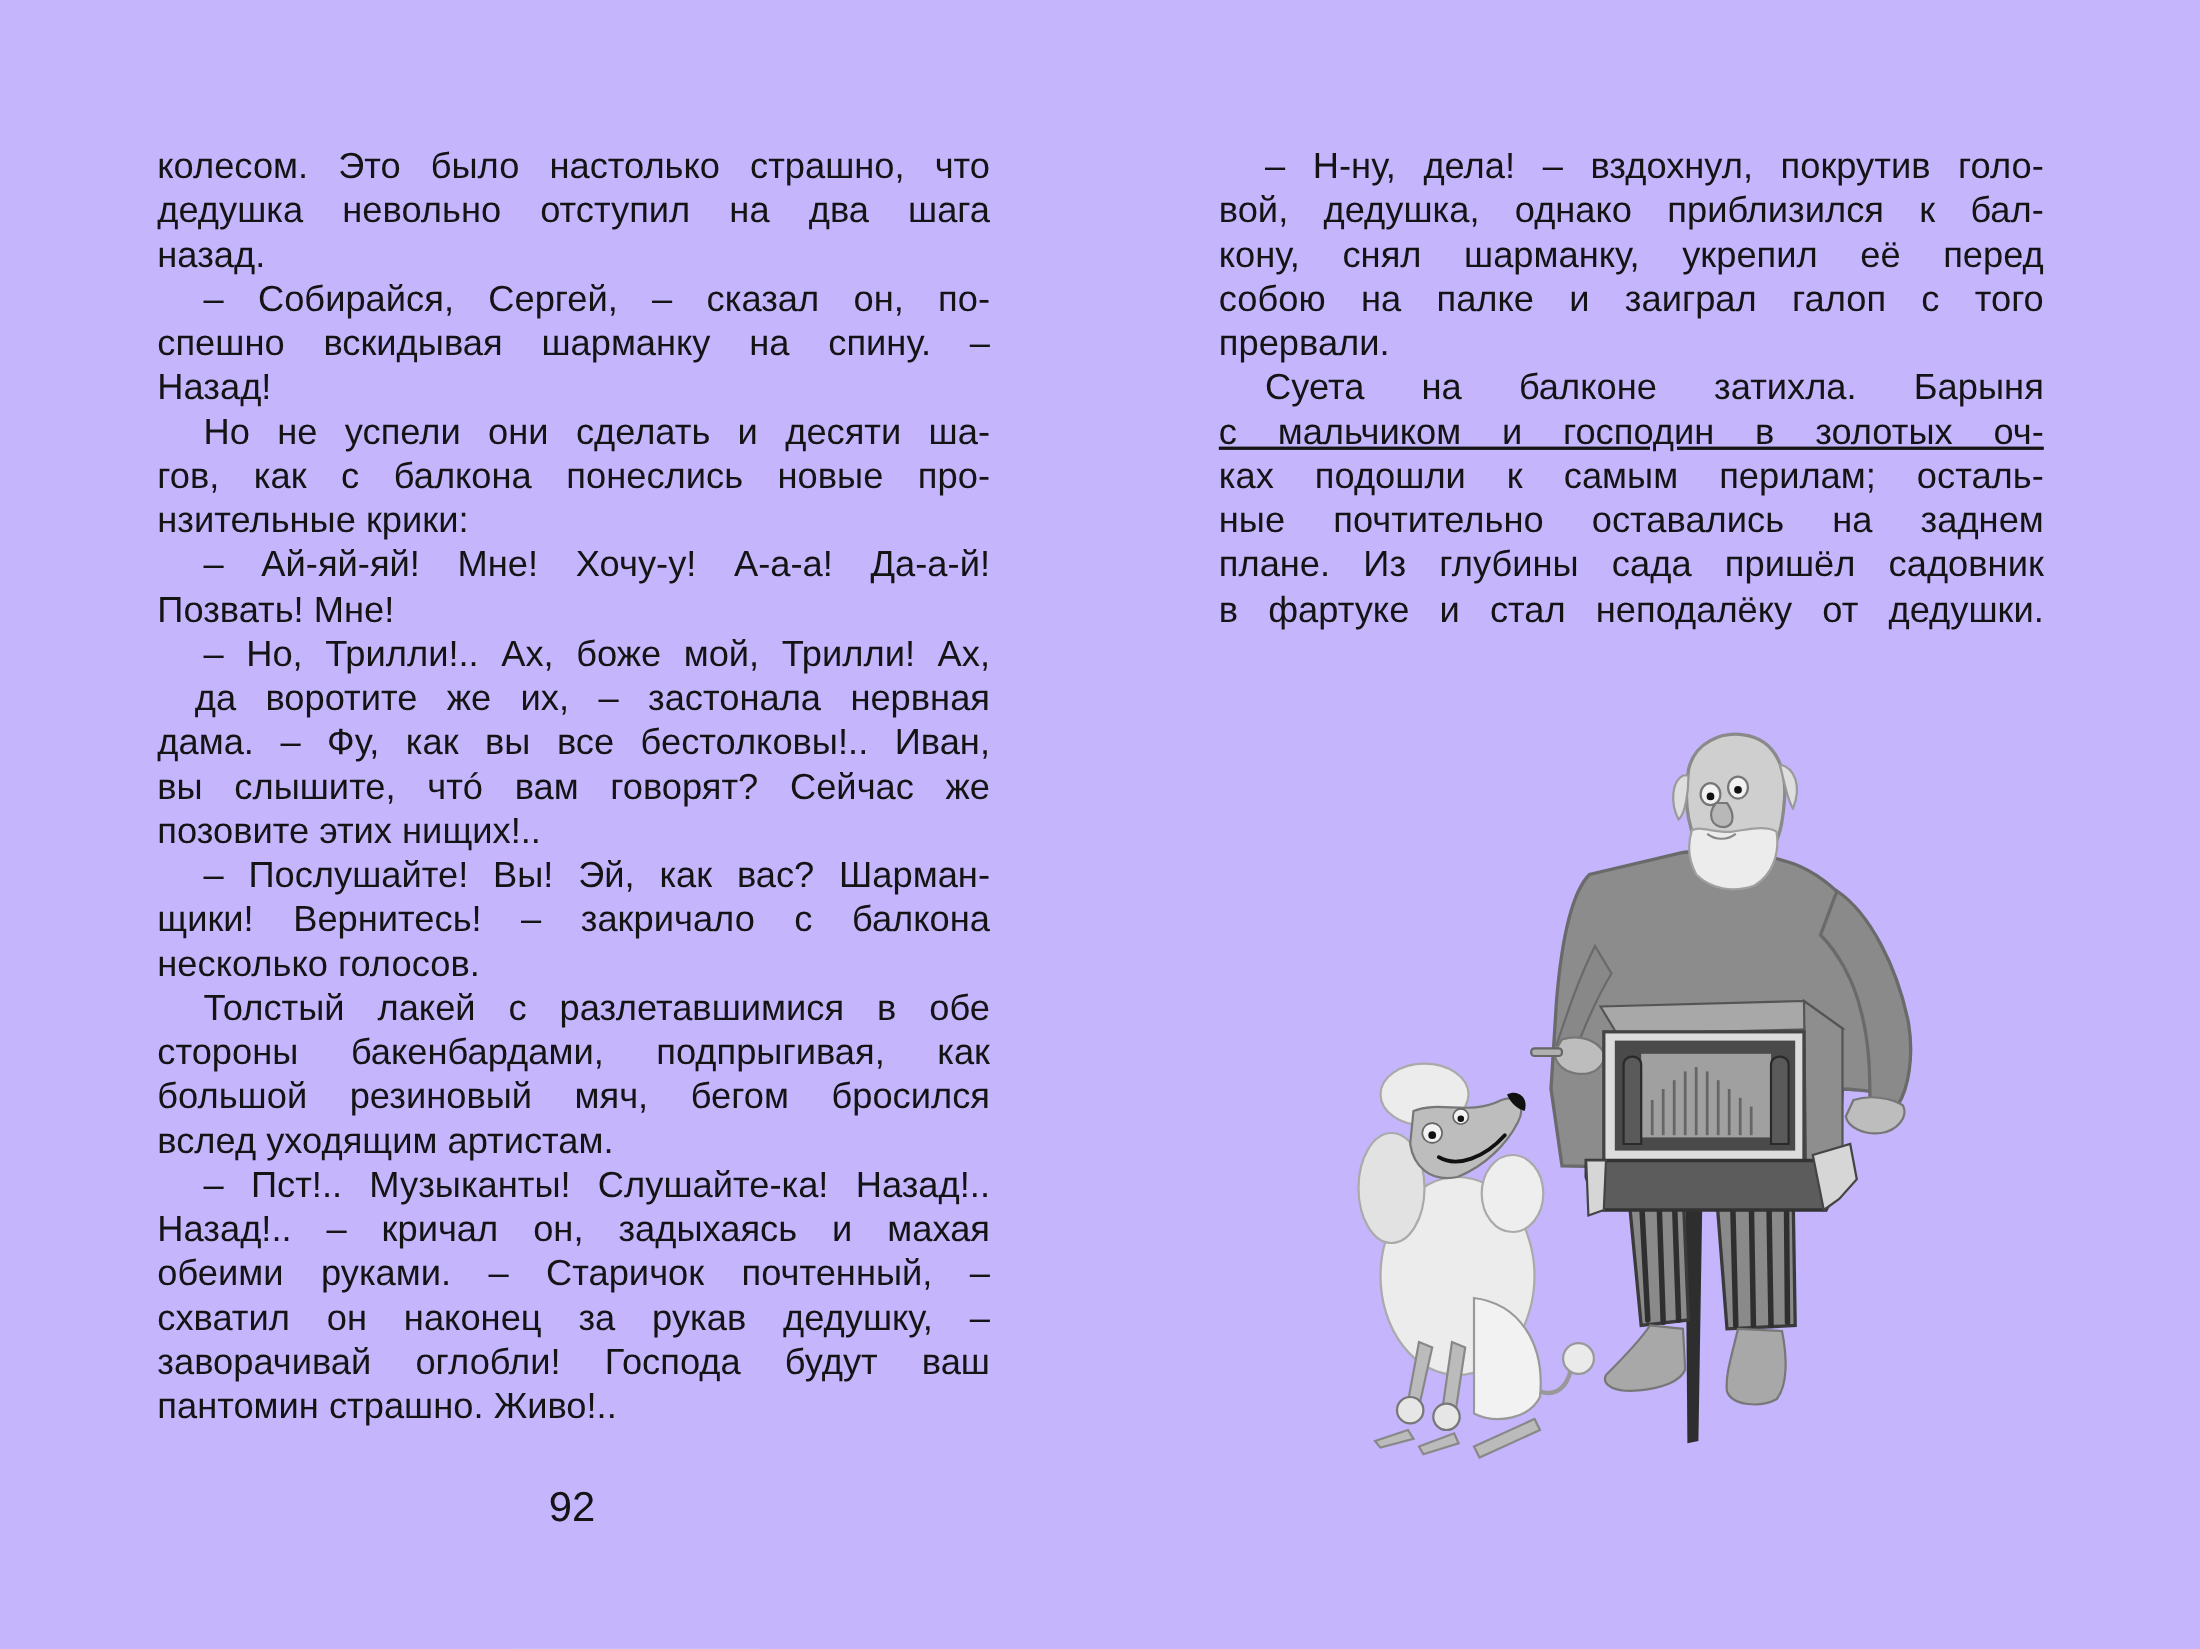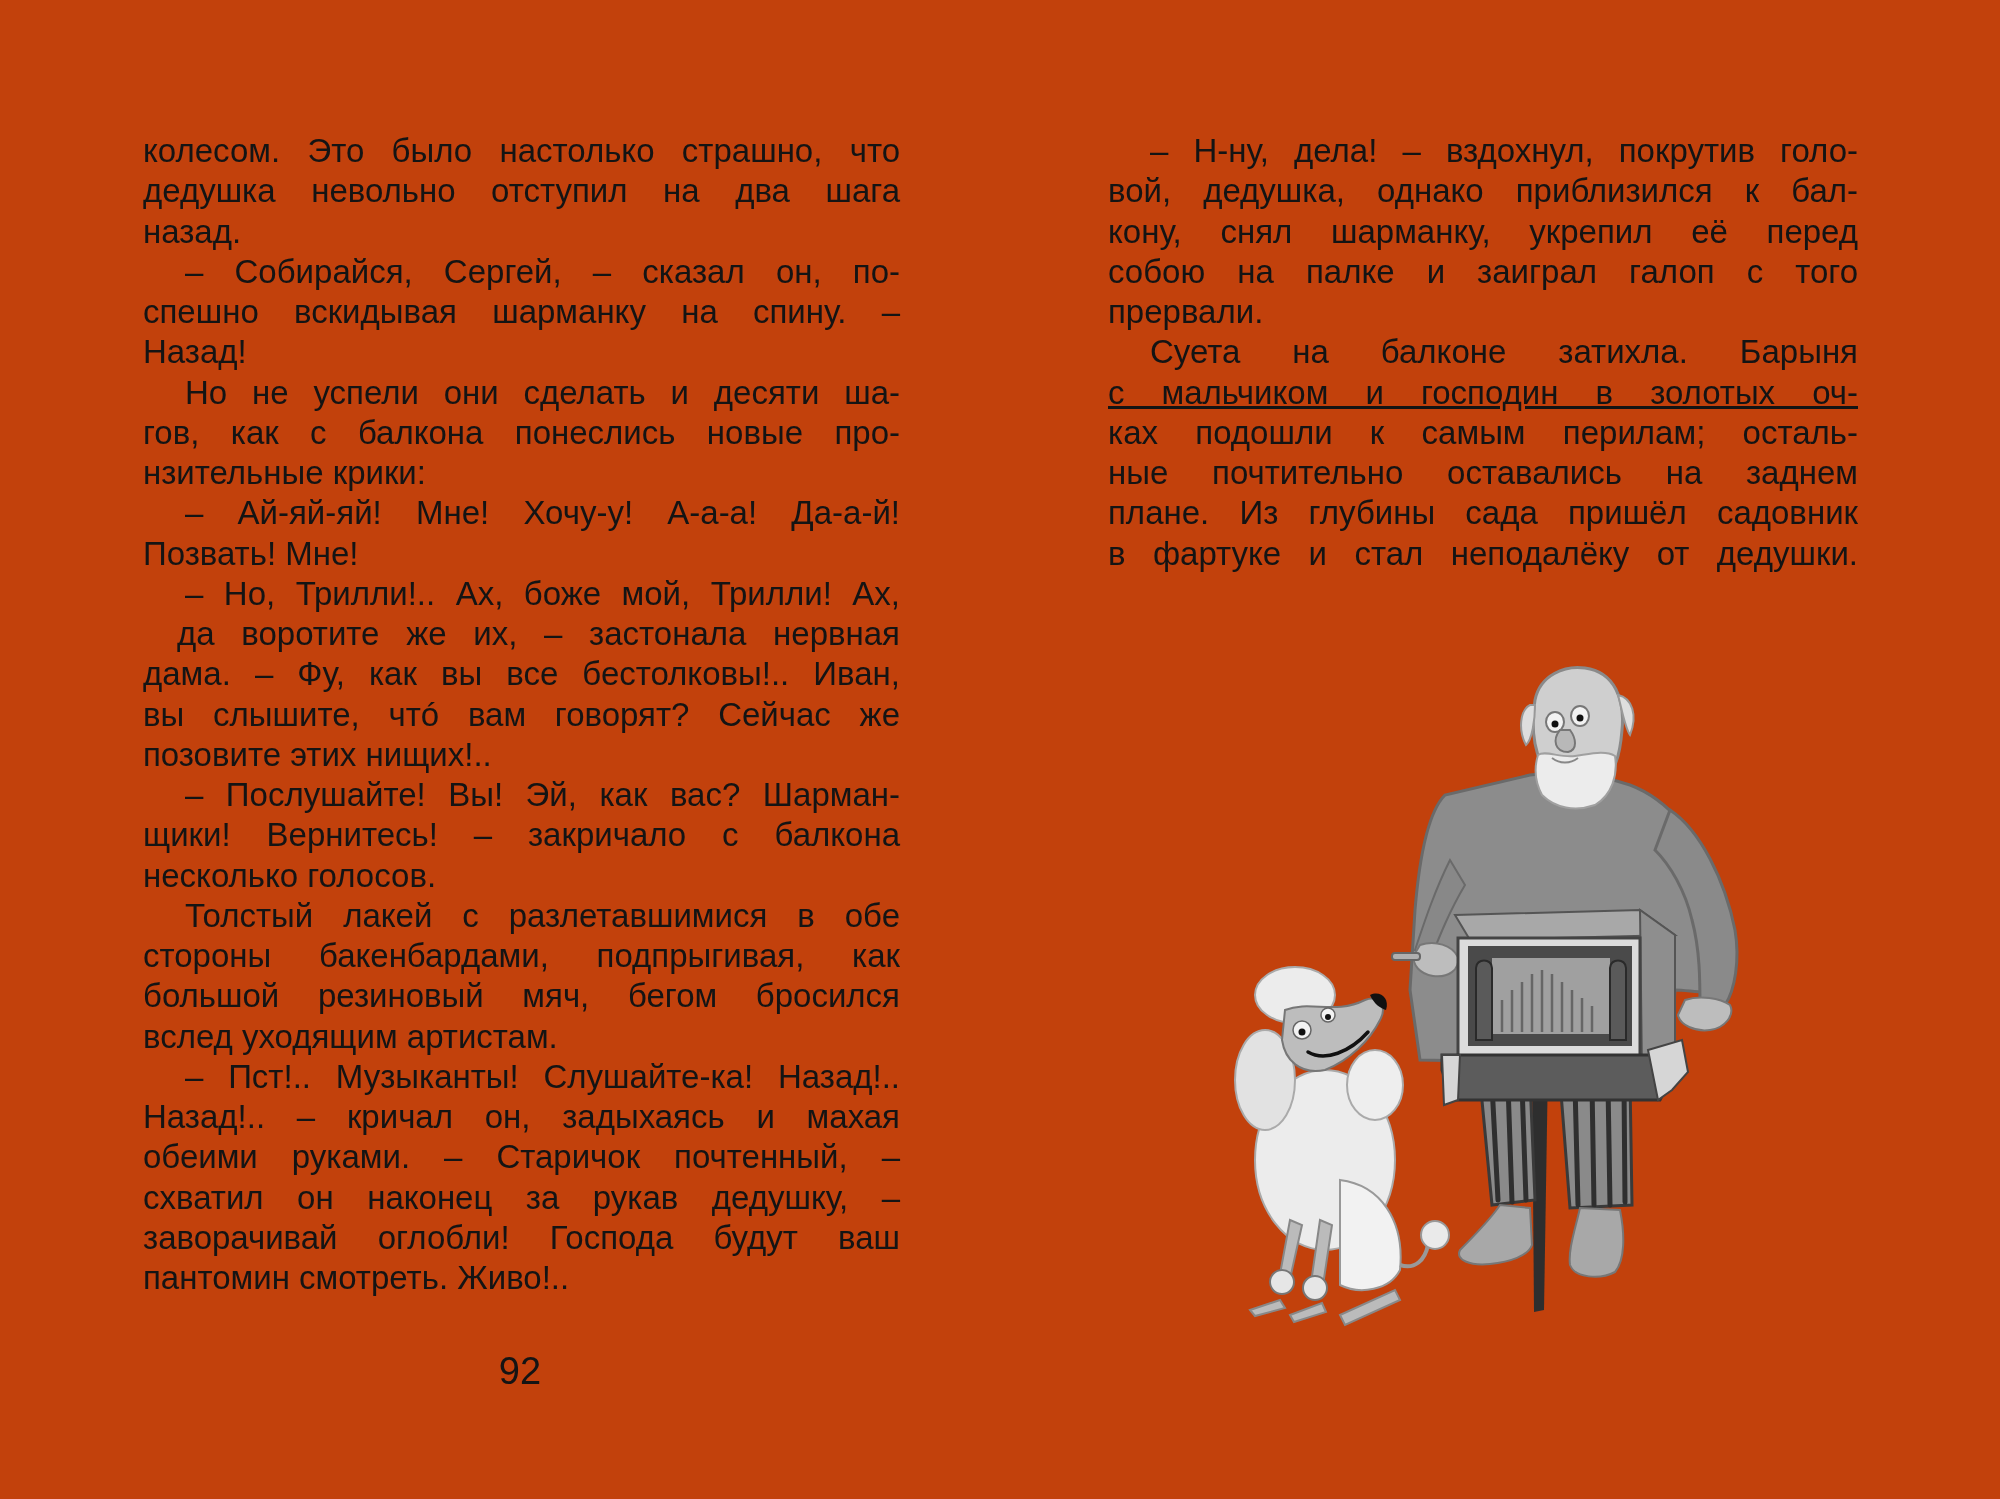--- a/index.html
+++ b/index.html
@@ -1,18 +1,18 @@
 <!DOCTYPE html>
 <html><head>
 <meta charset="utf-8">
 <style>
   html, body { margin: 0; padding: 0; background: #ffffff; }
   body { width: 2000px; height: 1499px; position: relative; overflow: hidden; }
   .page {
-    position: absolute; top: 0; left: 0; width: 2000px; height: 1499px; background: #c2410c;
+    position: absolute; top: 0; left: 0; width: 2000px; height: 1499px; background: #c4b5fd;
   }
   .col {
     position: absolute;
     font-family: "Liberation Sans", "DejaVu Sans", sans-serif;
     font-size: 33px;
     line-height: 40.25px;
     color: #141414;
     transform-origin: 0 0;
   }
   .col-left { left: 143px; top: 131px; width: 757px; }
@@ -66,21 +66,21 @@
       <span class="line last" style="word-spacing: 0px; letter-spacing: 0px;">несколько голосов.</span>
       <span class="line indent" style="word-spacing: 0px; letter-spacing: 0px;">Толстый лакей с разлетавшимися в обе</span>
       <span class="line" style="word-spacing: 0px; letter-spacing: 0px;">стороны бакенбардами, подпрыгивая, как</span>
       <span class="line" style="word-spacing: 0px; letter-spacing: 0px;">большой резиновый мяч, бегом бросился</span>
       <span class="line last" style="word-spacing: 0px; letter-spacing: 0px;">вслед уходящим артистам.</span>
       <span class="line indent" style="word-spacing: 0px; letter-spacing: 0px;">– Пст!.. Музыканты! Слушайте-ка! Назад!..</span>
       <span class="line" style="word-spacing: 0px; letter-spacing: 0px;">Назад!.. – кричал он, задыхаясь и махая</span>
       <span class="line" style="word-spacing: 0px; letter-spacing: 0px;">обеими руками. – Старичок почтенный, –</span>
       <span class="line" style="word-spacing: 0px; letter-spacing: 0px;">схватил он наконец за рукав дедушку, –</span>
       <span class="line" style="word-spacing: 0px; letter-spacing: 0px;">заворачивай оглобли! Господа будут ваш</span>
-      <span class="line last" style="word-spacing: 0px; letter-spacing: 0px;">пантомин смотреть. Живо!..</span>
+      <span class="line last" style="word-spacing: 0px; letter-spacing: 0px;">пантомин страшно. Живо!..</span>
     </div>
   <div class="col col-right" id="col-right">
       <span class="line indent" style="word-spacing: 0px; letter-spacing: 0px;">– Н-ну, дела! – вздохнул, покрутив голо-</span>
       <span class="line" style="word-spacing: 0px; letter-spacing: 0px;">вой, дедушка, однако приблизился к бал-</span>
       <span class="line" style="word-spacing: 0px; letter-spacing: 0px;">кону, снял шарманку, укрепил её перед</span>
       <span class="line" style="word-spacing: 0px; letter-spacing: 0px;">собою на палке и заиграл галоп с того</span>
       <span class="line last" style="word-spacing: 0px; letter-spacing: 0px;">прервали.</span>
       <span class="line indent" style="word-spacing: 0px; letter-spacing: 0px;">Суета на балконе затихла. Барыня</span>
       <span class="line" style="word-spacing: 0px; letter-spacing: 0px; text-decoration: underline;">с мальчиком и господин в золотых оч-</span>
       <span class="line" style="word-spacing: 0px; letter-spacing: 0px;">ках подошли к самым перилам; осталь-</span>

